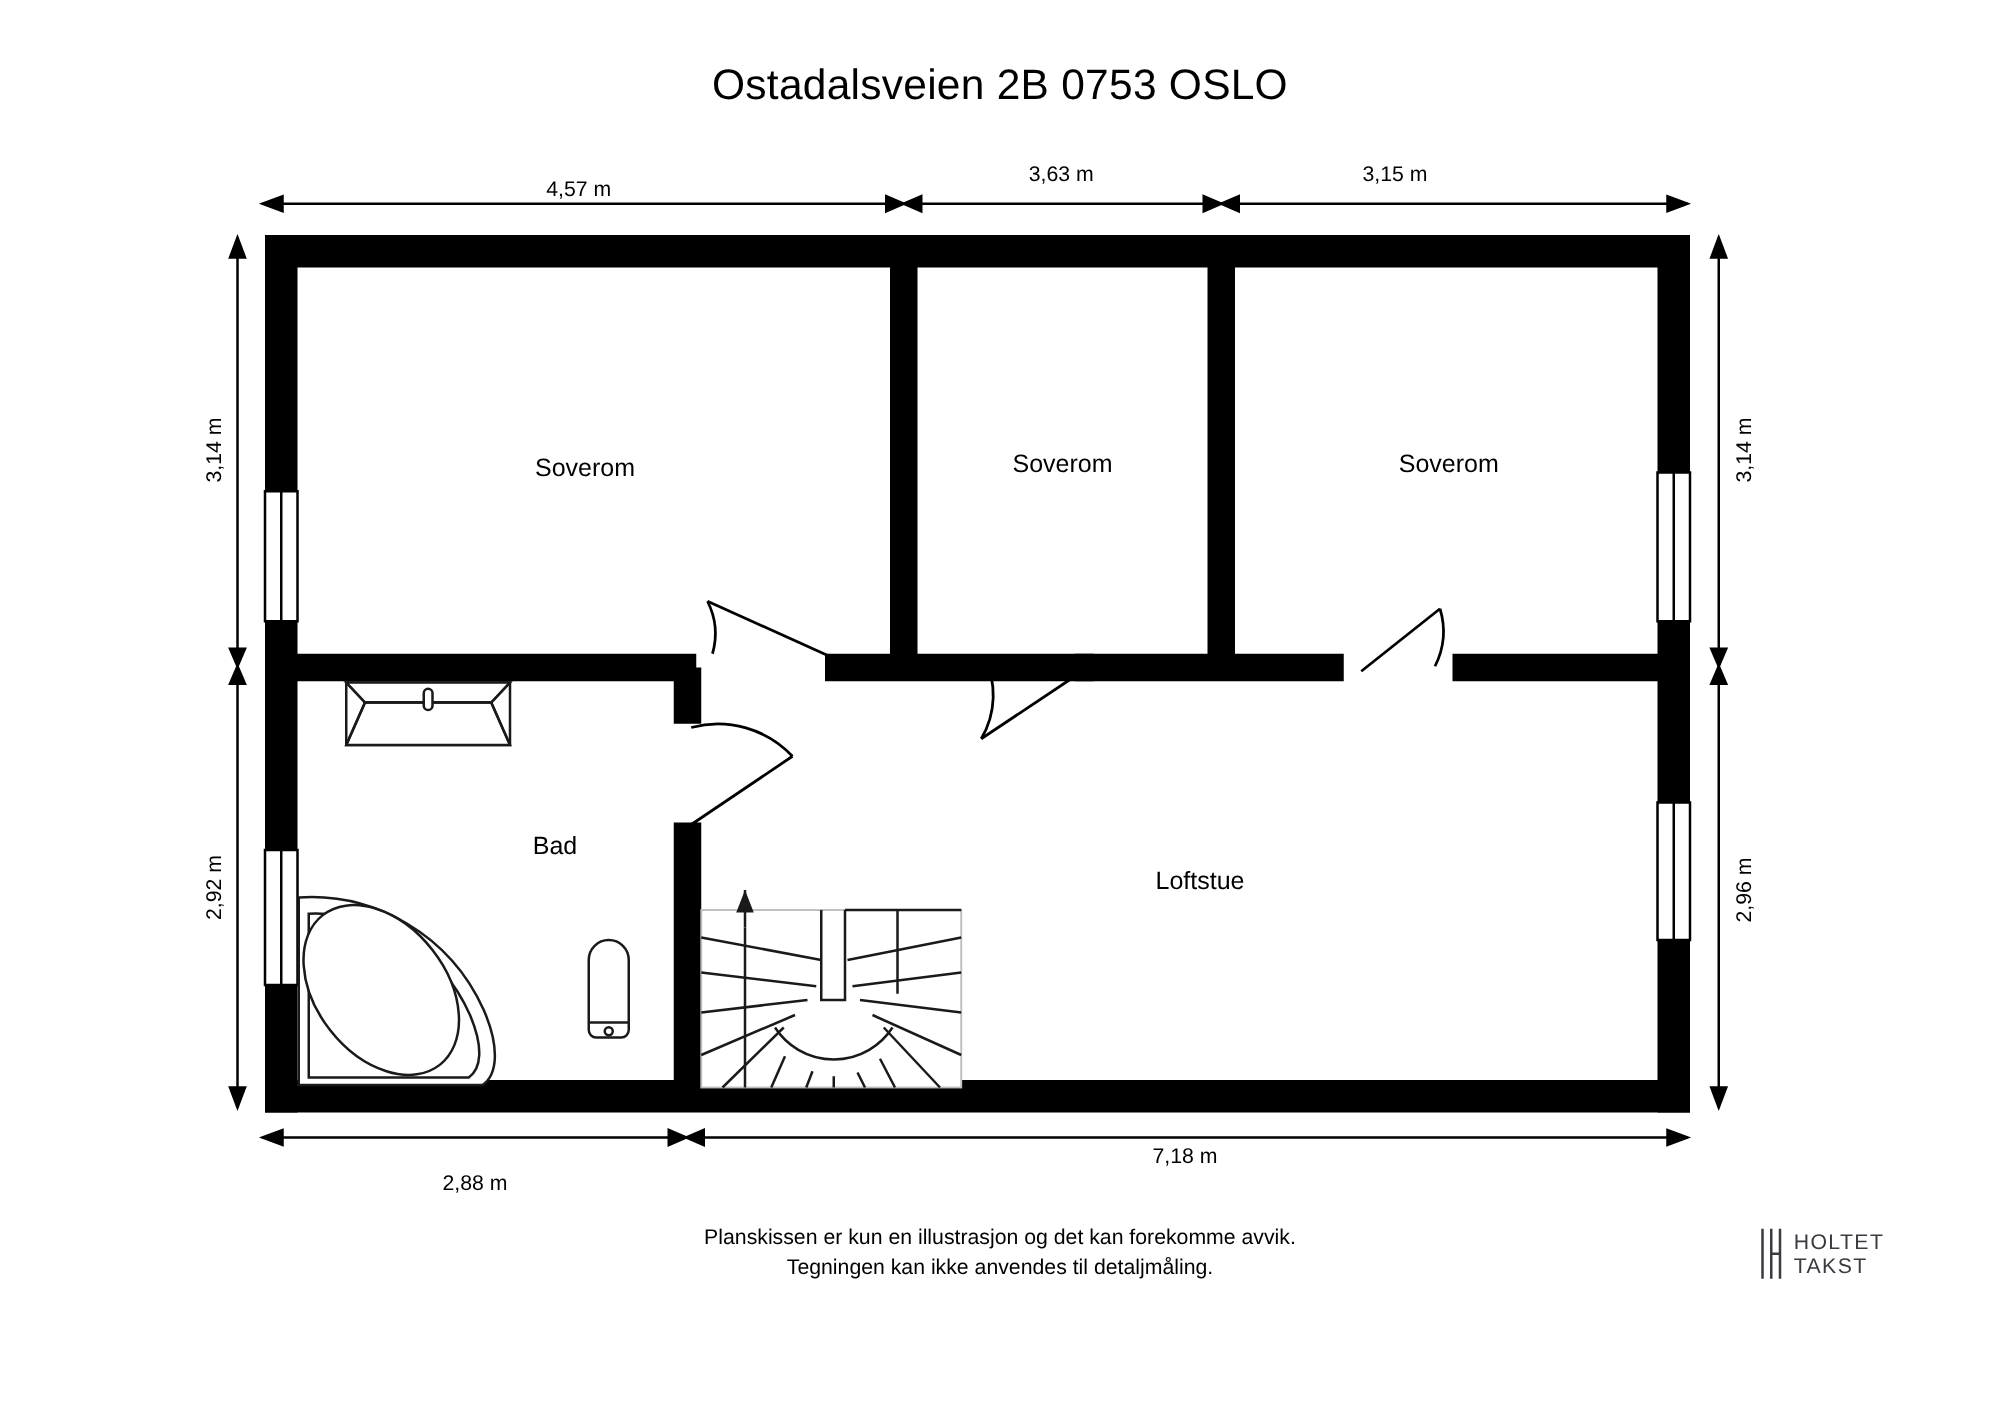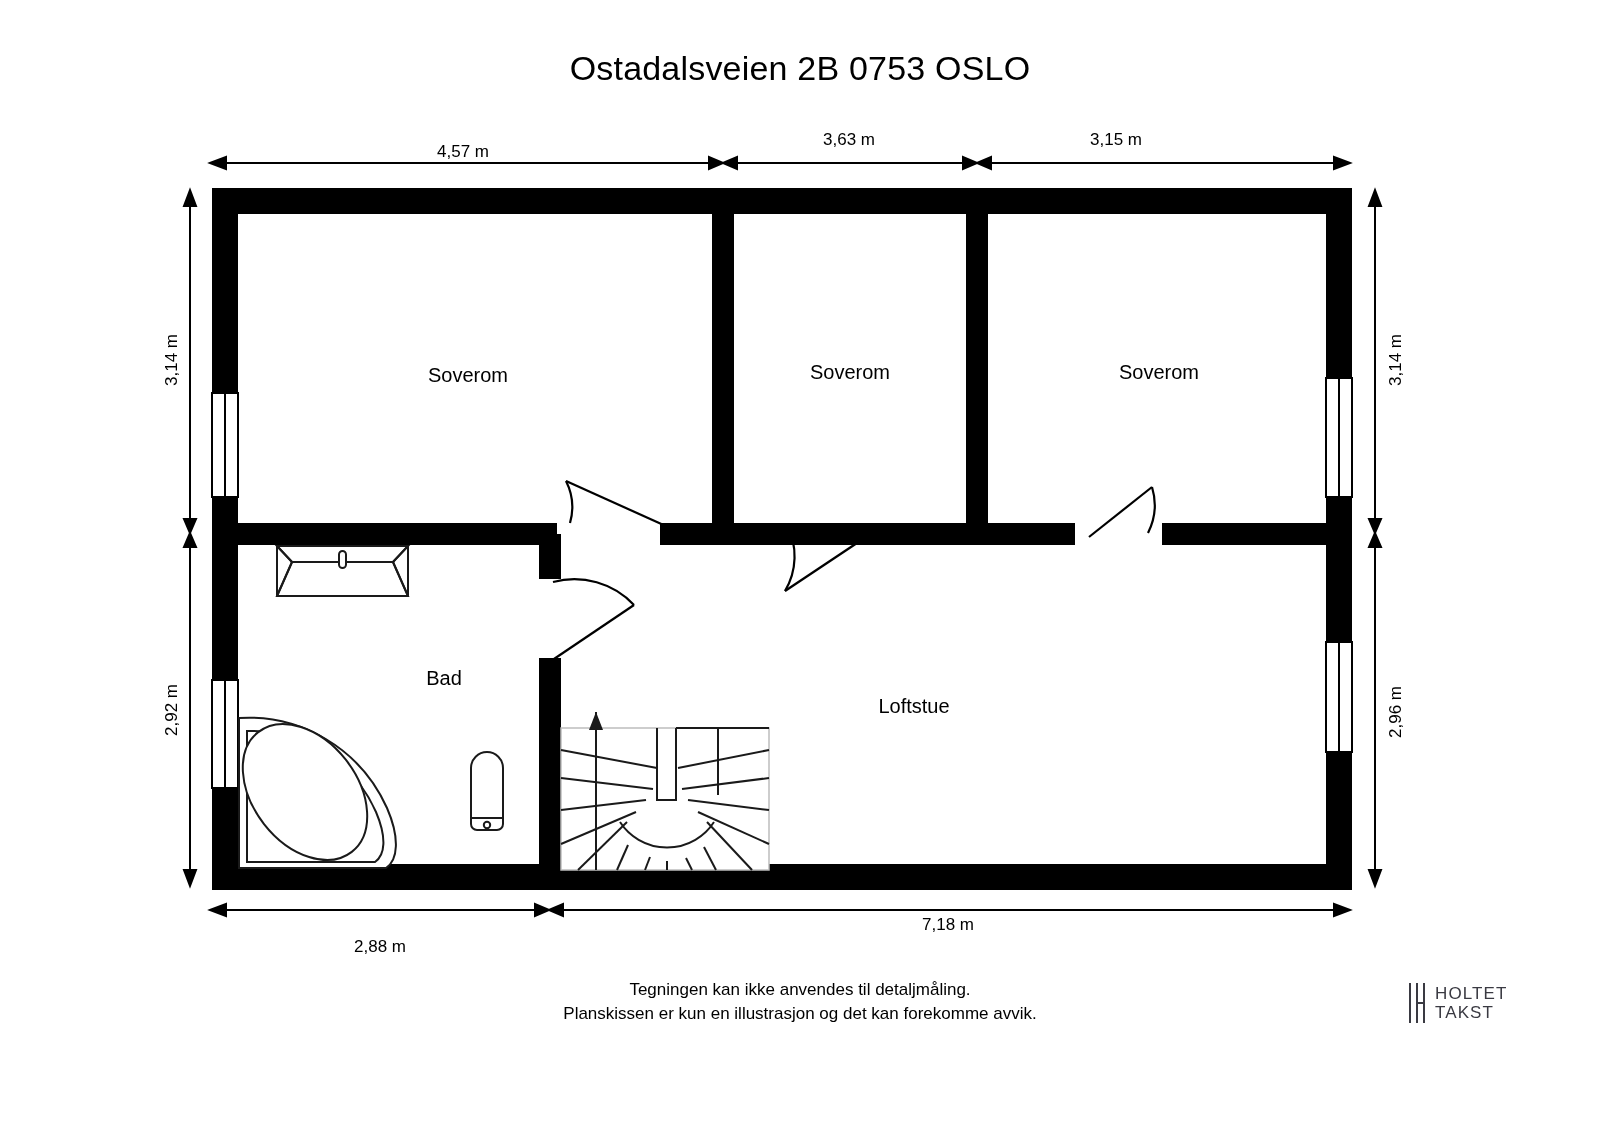--- a/index.html
+++ b/index.html
@@ -310,38 +310,38 @@
       <polygon points="596,712 589,730 603,730" fill="#1a1a1a" stroke="none"></polygon>
       <path d="M 596 742 L 596 712" stroke="#1a1a1a" stroke-width="2"></path>
     </g>
 
   </svg>
 
   <div class="room-label" style="left:468px; top:375px;">Soverom</div>
   <div class="room-label" style="left:850px; top:372px;">Soverom</div>
   <div class="room-label" style="left:1159px; top:372px;">Soverom</div>
   <div class="room-label" style="left:444px; top:678px;">Bad</div>
-  <div class="room-label" style="left:914px; top:706px;">Loftstue</div>
+  <div class="room-label" style="left:960px; top:706px;">Loftstue</div>
 
   <div class="dim-label" style="left:463px; top:140px; transform:translate(-50%,-50%);margin-top:12px;">4,57 m</div>
   <div class="dim-label" style="left:849px; top:140px; transform:translate(-50%,-50%);">3,63 m</div>
   <div class="dim-label" style="left:1116px; top:140px; transform:translate(-50%,-50%);">3,15 m</div>
 
   <div class="dim-label" style="left:380px; top:947px; transform:translate(-50%,-50%);">2,88 m</div>
   <div class="dim-label" style="left:948px; top:925px; transform:translate(-50%,-50%);">7,18 m</div>
 
   <div class="dim-label vert" style="left:172px; top:360px; transform:translate(-50%,-50%) rotate(-90deg);">3,14 m</div>
   <div class="dim-label vert" style="left:172px; top:710px; transform:translate(-50%,-50%) rotate(-90deg);">2,92 m</div>
 
   <div class="dim-label vert" style="left:1396px; top:360px; transform:translate(-50%,-50%) rotate(-90deg);">3,14 m</div>
   <div class="dim-label vert" style="left:1396px; top:712px; transform:translate(-50%,-50%) rotate(-90deg);">2,96 m</div>
 
   <div class="footer-block">
+    <div class="footer-line">Planskissen er kun en illustrasjon og det kan forekomme avvik.</div>
     <div class="footer-line">Tegningen kan ikke anvendes til detaljmåling.</div>
-    <div class="footer-line">Planskissen er kun en illustrasjon og det kan forekomme avvik.</div>
   </div>
 
   <div class="logo-block">
     <div class="logo-bars">
       <i></i>
         <i></i>
         <i></i>
       <div class="cross"></div>
     </div>
     <div class="logo-words">

